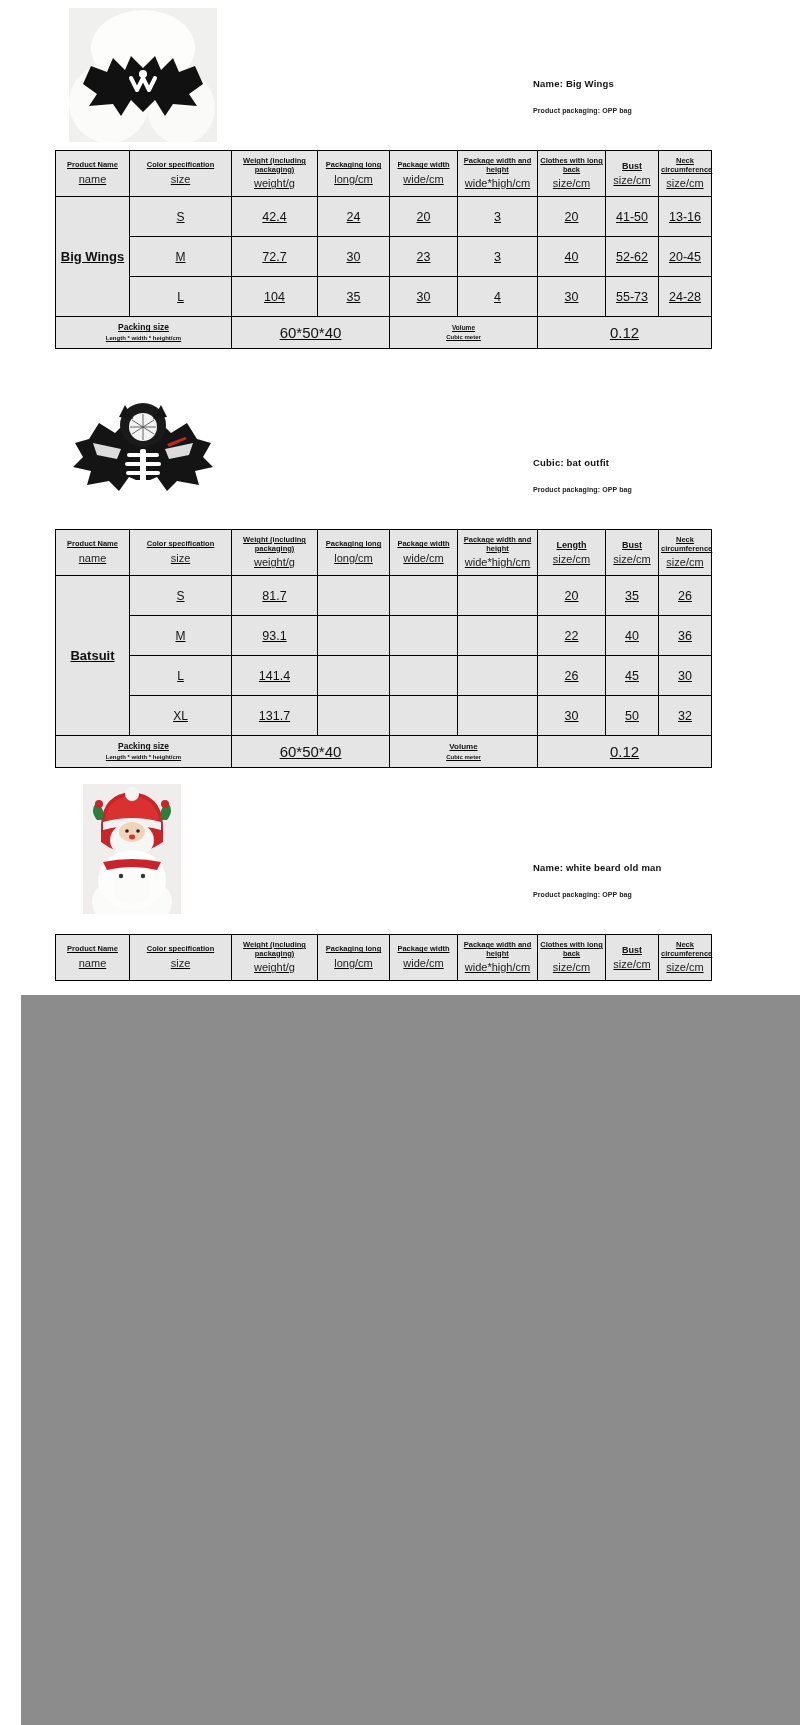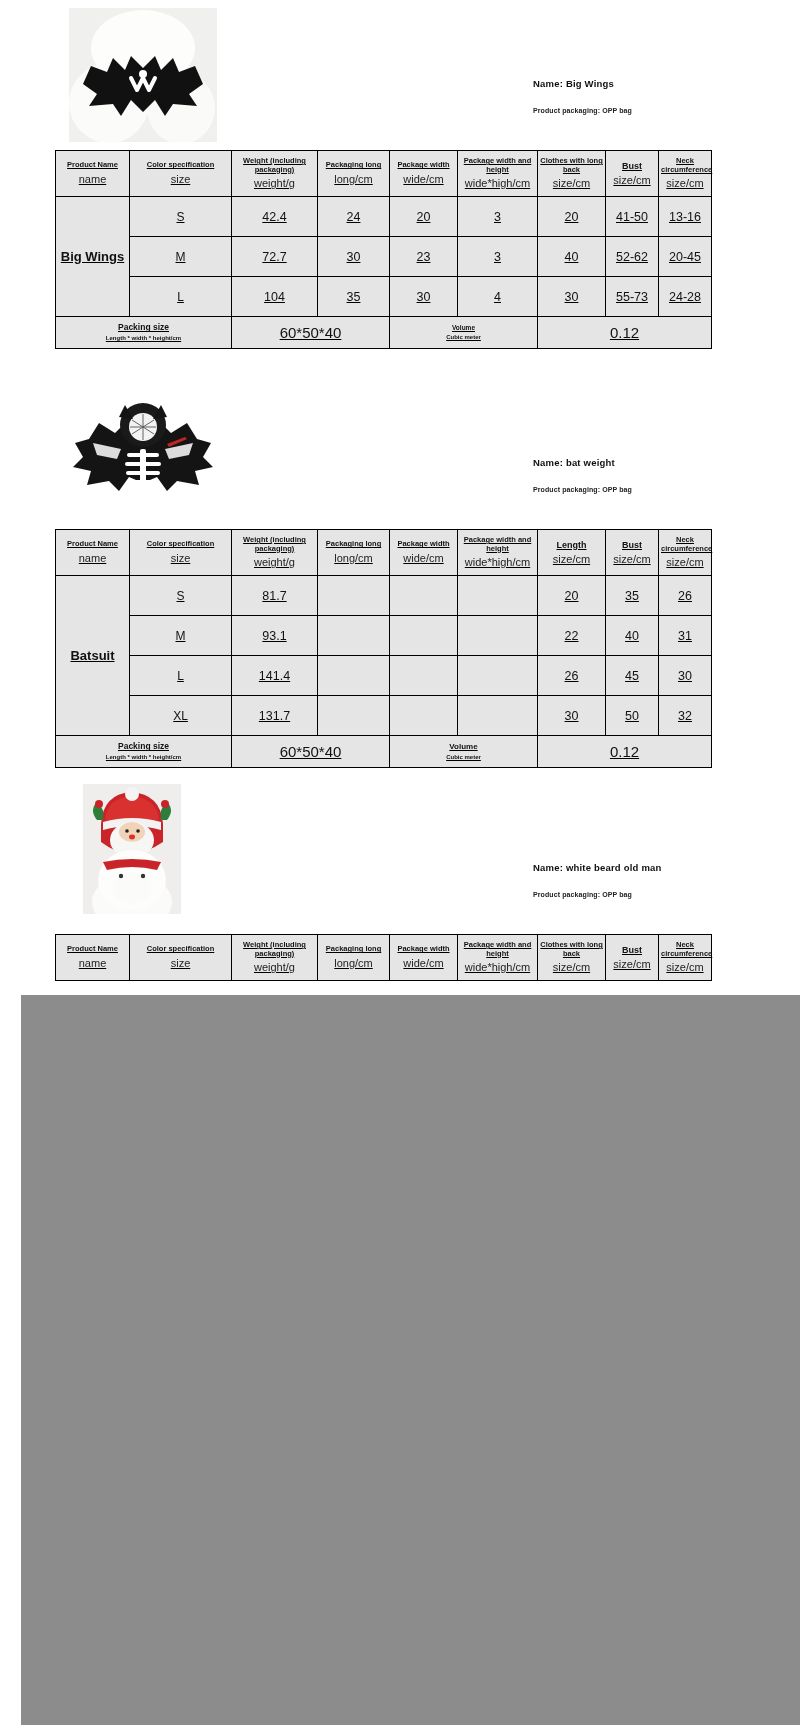--- a/index.html
+++ b/index.html
@@ -296,21 +296,21 @@
             <rect x="56" y="75" width="36" height="4" rx="2"></rect>
             <rect x="57" y="84" width="34" height="4" rx="2"></rect>
             <rect x="60" y="93" width="28" height="4" rx="2"></rect>
           </g>
           <path d="M96 62 L124 56 L120 68 L100 72 Z" fill="#ffffff" opacity="0.85"></path>
           <path d="M52 62 L24 56 L28 68 L48 72 Z" fill="#ffffff" opacity="0.85"></path>
           <path d="M100 60 L118 52 L116 50 L98 57 Z" fill="#c0261f"></path>
         </svg>
       </div>
       <div class="prod-labels">
-        <div class="prod-name">Name: bat weight</div>
+        <div class="prod-name">Cubic: bat outfit</div>
         <div class="prod-pack">Product packaging: OPP bag</div>
       </div>
     </div>
 
     <table class="spec">
       <colgroup>
         <col style="width:74px">
           <col style="width:102px">
           <col style="width:86px">
           <col style="width:72px">
@@ -371,21 +371,21 @@
         <td class="datacell">26</td>
       </tr>
       <tr>
         <td class="datacell sizecell">M</td>
         <td class="datacell">93.1</td>
         <td class="datacell"></td>
         <td class="datacell"></td>
         <td class="datacell"></td>
         <td class="datacell">22</td>
         <td class="datacell">40</td>
-        <td class="datacell">31</td>
+        <td class="datacell">36</td>
       </tr>
       <tr>
         <td class="datacell sizecell">L</td>
         <td class="datacell">141.4</td>
         <td class="datacell"></td>
         <td class="datacell"></td>
         <td class="datacell"></td>
         <td class="datacell">26</td>
         <td class="datacell">45</td>
         <td class="datacell">30</td>

